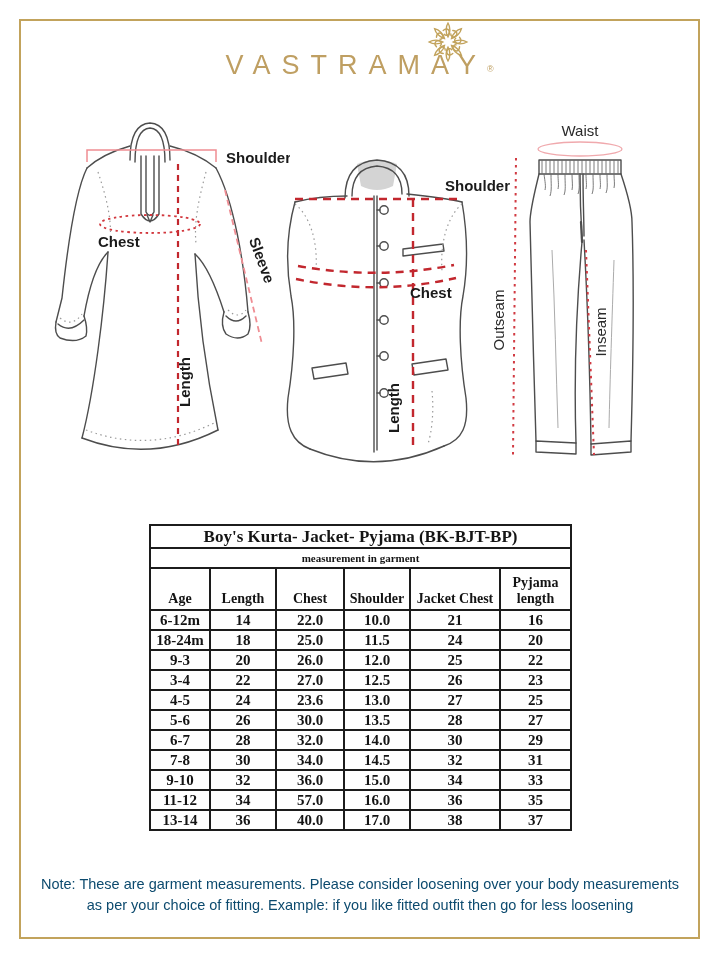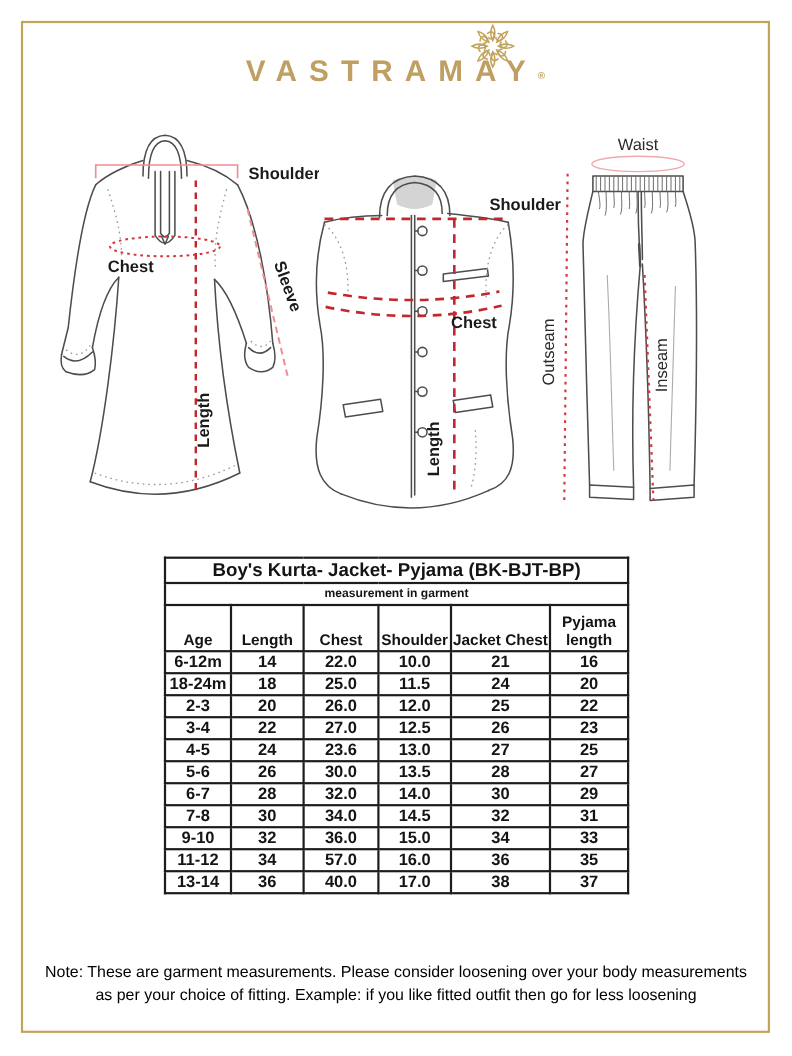--- a/index.html
+++ b/index.html
@@ -7,50 +7,50 @@
     width:720px;height:960px;position:relative;background:#ffffff;
     font-family:"Liberation Sans",sans-serif;overflow:hidden;
   }
   .frame{
     position:absolute;left:19px;top:19px;width:681px;height:920px;
     border:2px solid #c2a35c;box-sizing:border-box;
   }
   
   .logo{
     position:absolute;left:0;top:50px;width:720px;text-align:center;
-    color:#bf9f62;font-size:27px;letter-spacing:11px;font-weight:700;
+    color:#bf9f62;font-size:27px;letter-spacing:11px;font-weight:400;
   }
   .logo .reg{font-size:9px;letter-spacing:1px;vertical-align:2px}
   .ornament{position:absolute;left:426px;top:20px;width:44px;height:44px}
   
   svg.diagram{position:absolute}
   #kurta{left:38px;top:112px;width:252px;height:372px}
   #jacket{left:282px;top:146px;width:230px;height:334px}
   #pyjama{left:492px;top:110px;width:195px;height:372px}
   svg text{font-family:"Liberation Sans",sans-serif;fill:#1a1a1a}
   .lbl-b{font-size:15px;font-weight:700}
   .lbl-r{font-size:15px;font-weight:400;fill:#2a2a2a}
   
   .size-table{
-    position:absolute;left:149px;top:506px;width:421px;
-    border-collapse:collapse;table-layout:fixed;color:#141414;
+    position:absolute;left:149px;top:524px;width:421px;
+    border-collapse:collapse;table-layout:fixed;color:#141414;font-family:Liberation Serif, serif;
   }
   .size-table th,.size-table td{
     border:2px solid #1c1c1c;text-align:center;font-weight:bold;
     padding:0;overflow:hidden;
   }
   .t-title{font-size:17px;height:21px;padding:2px 0}
   .t-sub{font-size:11px;height:18px}
   .t-head th{font-size:14px;height:38px;vertical-align:bottom;line-height:16px;padding-bottom:2px;white-space:nowrap}
   .t-head th.wrap{white-space:normal}
   .size-table td{font-size:15px;height:18px;line-height:18px}
   
   .note{
     position:absolute;left:28px;top:874px;width:664px;text-align:center;
-    font-size:14.5px;line-height:21px;color:#000000;
+    font-size:14.5px;line-height:21px;color:#0c4a6e;
   }
   .note div{white-space:nowrap}
 </style>
 </head>
 <body>
 
 <div class="frame"></div>
 
 <div class="logo"><span>VASTRAMAY</span><span class="reg">®</span></div>
 
@@ -227,21 +227,21 @@
       </tr>
       <tr>
         <td>18-24m</td>
         <td>18</td>
         <td>25.0</td>
         <td>11.5</td>
         <td>24</td>
         <td>20</td>
       </tr>
       <tr>
-        <td>2-3</td>
+        <td>9-3</td>
         <td>20</td>
         <td>26.0</td>
         <td>12.0</td>
         <td>25</td>
         <td>22</td>
       </tr>
       <tr>
         <td>3-4</td>
         <td>22</td>
         <td>27.0</td>

